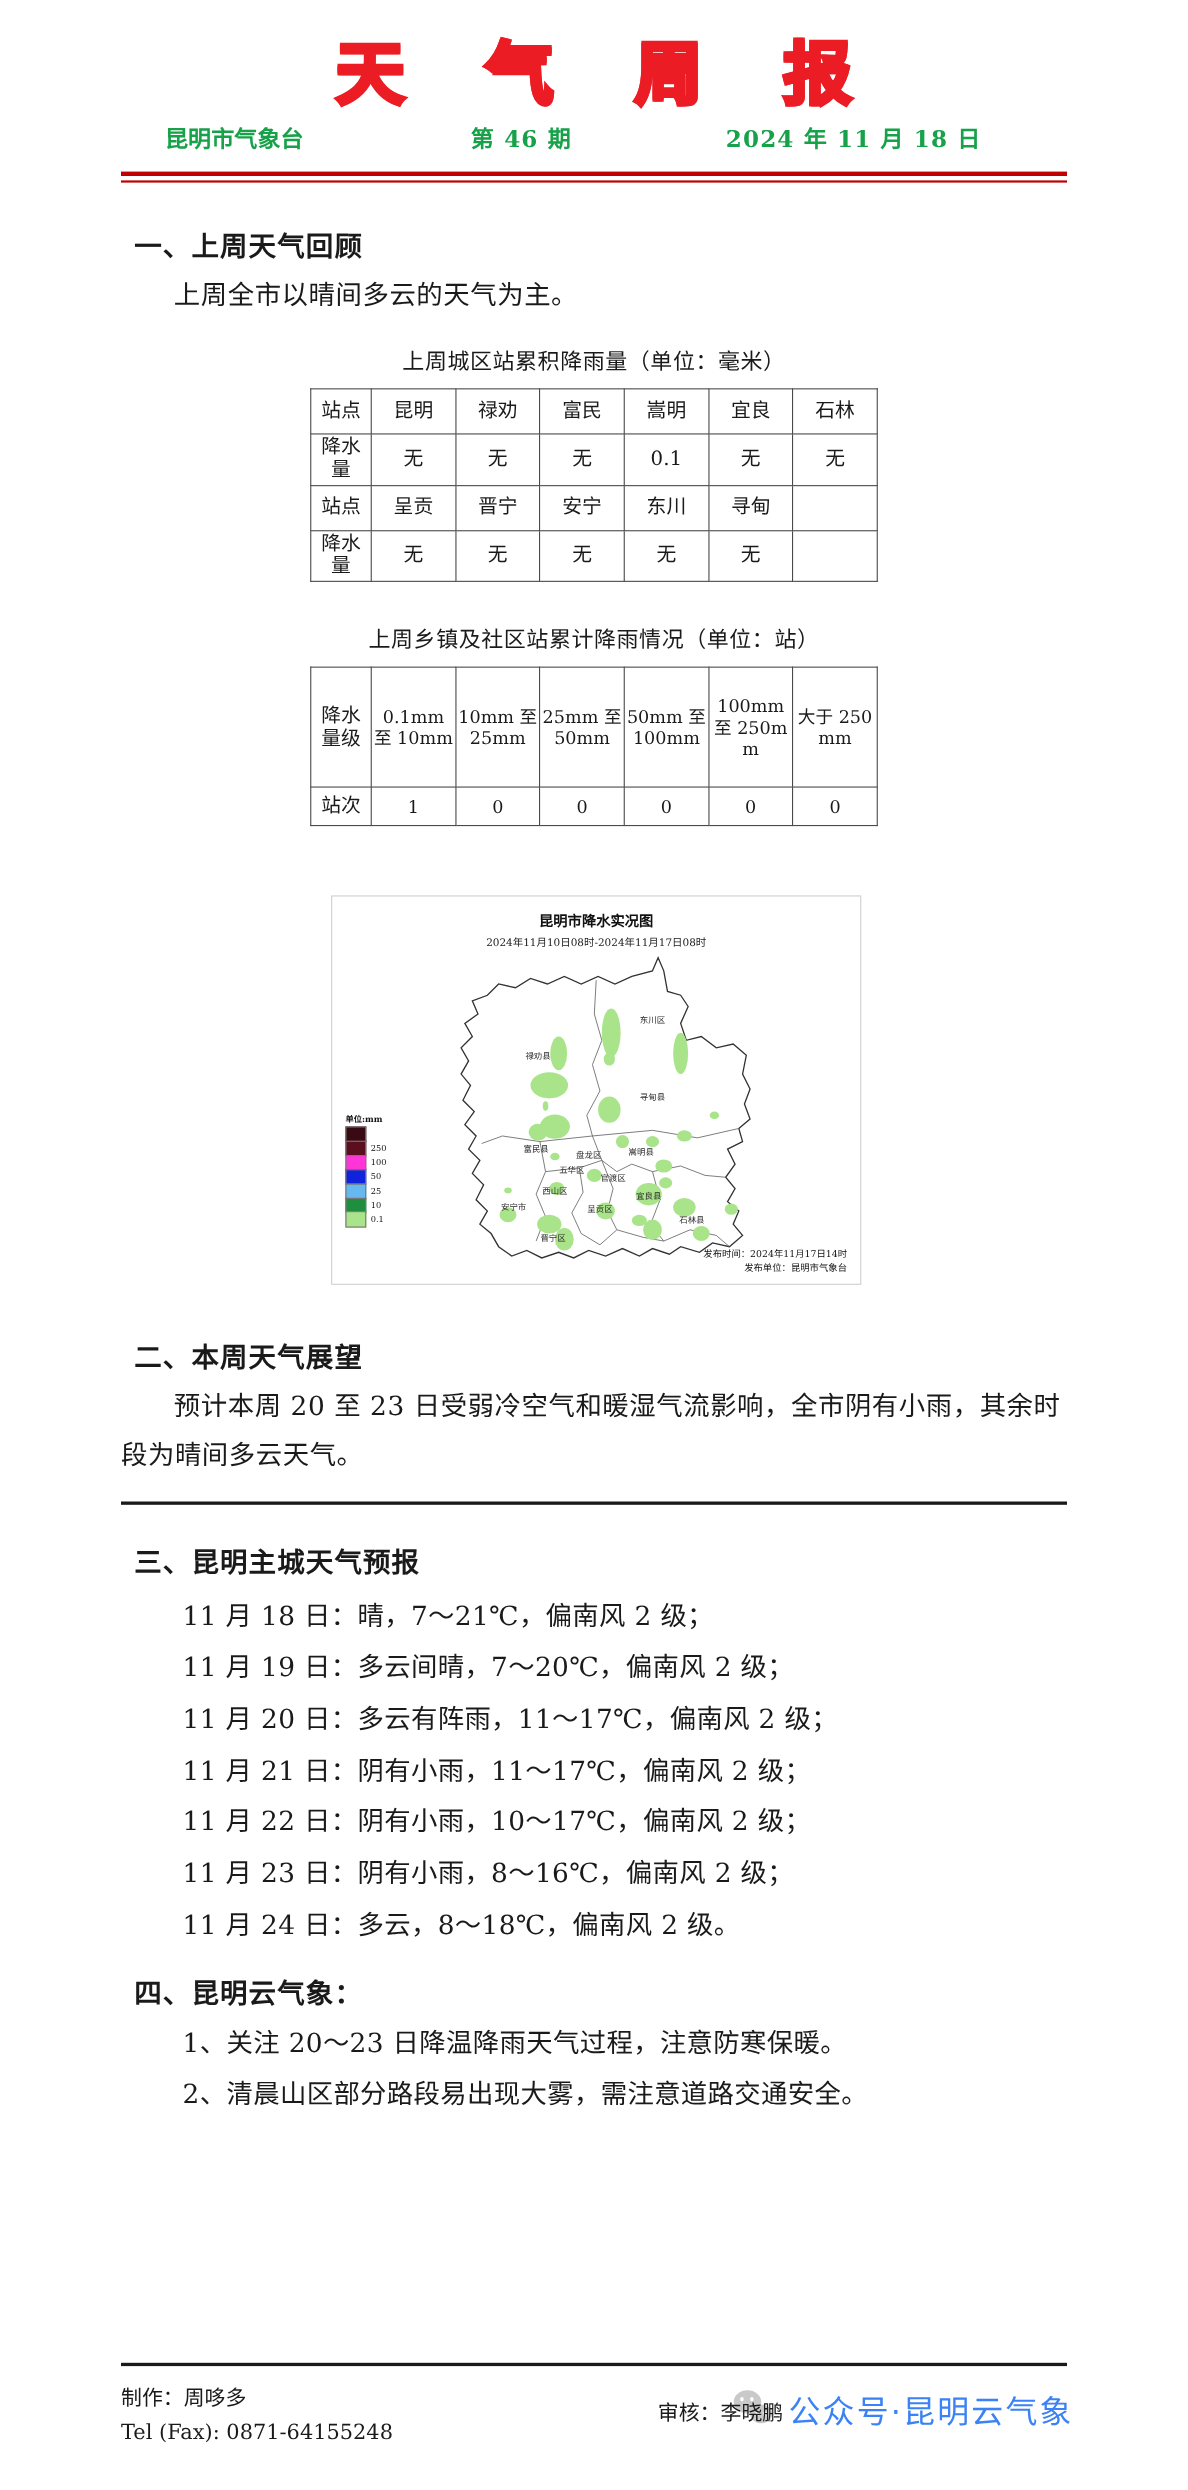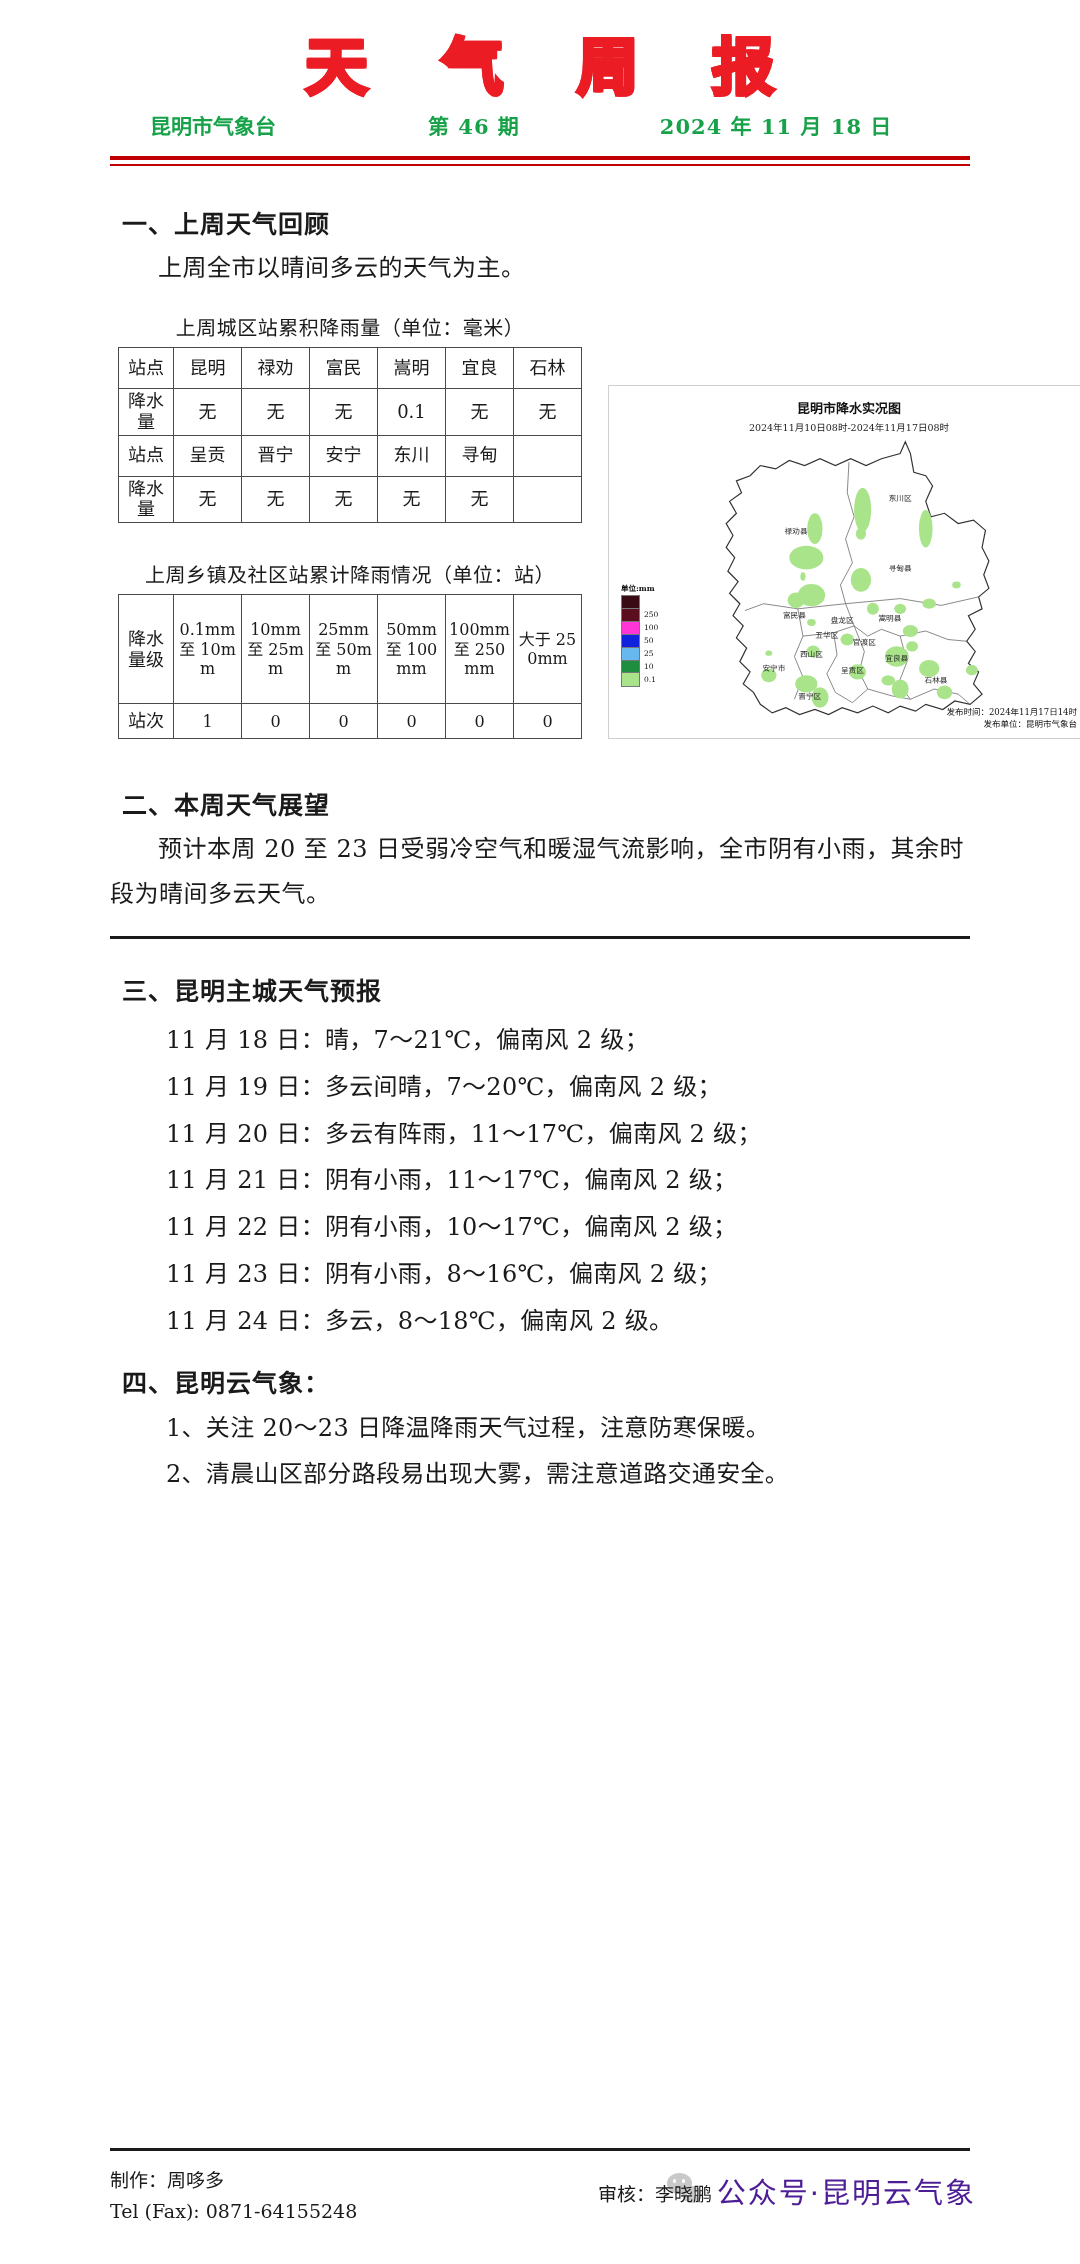--- a/index.html
+++ b/index.html
@@ -48,30 +48,30 @@
   .content{padding:0 110px 0 110px;}
   h2.sec{
     font-family:"DejaVu Sans","Liberation Sans",sans-serif;
     font-size:25px;font-weight:700;margin:38px 0 6px 12px;
     letter-spacing:1px;
   }
   p.para{
     font-size:24px;line-height:1.85;margin:6px 0 0 0;
     text-indent:2em;letter-spacing:0.5px;
   }
-  .flowrow{display:flex;align-items:flex-end;gap:14px;margin-top:8px;}
+  .flowrow{display:flex;align-items:center;gap:14px;margin-top:8px;flex-direction:column;}
   .leftcol{flex:0 0 480px;}
   .rightcol{flex:1 1 auto;padding-top:22px;}
 
   
   .tbl-cap{
     text-align:center;font-size:20px;margin:14px 0 6px 0;letter-spacing:0.5px;
   }
   table.data{
-    border-collapse:collapse;width:464px;margin:0 auto;
+    border-collapse:collapse;width:516px;margin:12px auto;
     table-layout:fixed;
   }
   table.data td{
     border:1px solid #4a4a4a;
     text-align:center;vertical-align:middle;
     font-size:18px;height:36px;padding:2px 1px;
     line-height:1.15;
     word-break:break-all;
   }
   table.data td.hdr{width:52px;font-size:18px;}
@@ -122,21 +122,21 @@
   .footer{
     position:absolute;left:110px;right:110px;bottom:38px;
   }
   .footer-rule{border-top:3px solid #1a1a1a;margin-bottom:14px;}
   .footer-body{position:relative;display:flex;justify-content:space-between;align-items:flex-start;}
   .f-left div{font-size:19px;line-height:1.6;}
   .f-right{font-size:19px;line-height:1.6;position:absolute;left:488px;top:14px;z-index:3;}
   .watermark{
     position:absolute;right:-6px;top:4px;
     display:flex;align-items:center;gap:10px;
-    color:#4c1d95;font-size:29px;letter-spacing:2px;
+    color:#3b82f6;font-size:29px;letter-spacing:2px;
     font-family:"DejaVu Sans","Liberation Sans",sans-serif;
     z-index:1;white-space:nowrap;
   }
   .wx-logo{width:40px;height:34px;position:relative;flex:0 0 auto;}
   .wx-logo .b1,.wx-logo .b2{
     position:absolute;border-radius:50%;background:#c9c9c9;
   }
   .wx-logo .b1{width:25px;height:21px;left:0;top:0;}
   .wx-logo .b2{width:20px;height:17px;left:15px;top:13px;}
   .wx-logo .d{position:absolute;width:3.4px;height:3.4px;border-radius:50%;background:#ffffff;}

